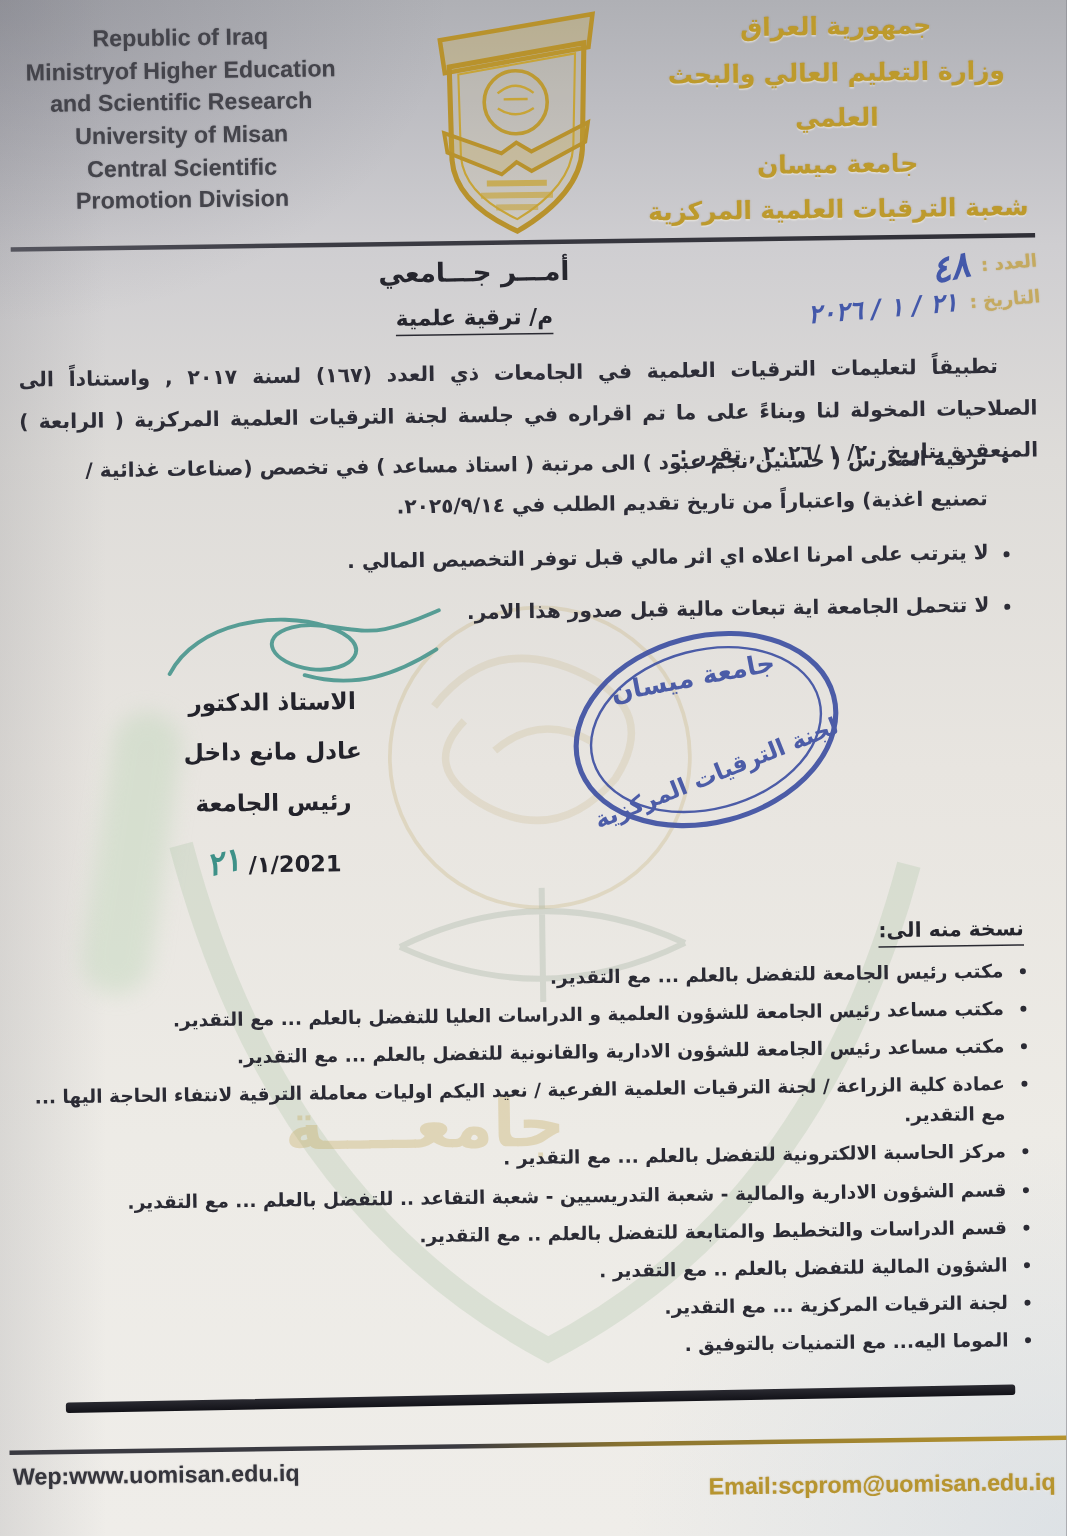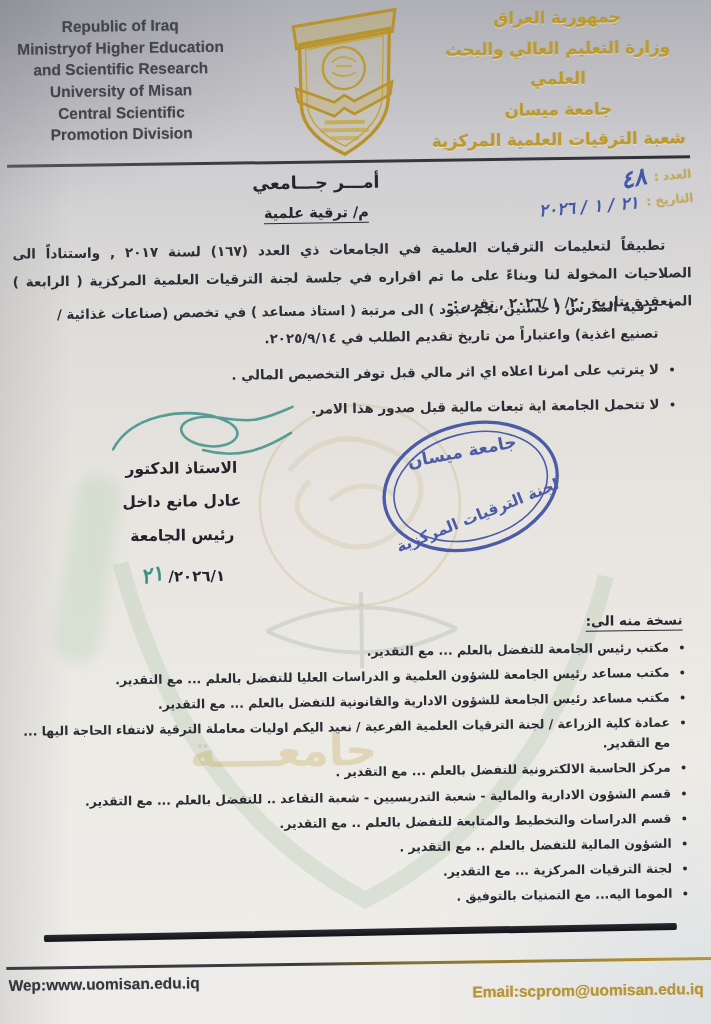--- a/index.html
+++ b/index.html
@@ -139,21 +139,21 @@
     </div>
 
     <svg class="sig-svg" width="190" height="58" viewBox="0 0 190 58">
       <path d="M6,44 C24,10 78,2 112,14 C146,26 128,46 100,42 C74,38 64,20 88,14 C108,9 128,20 150,16 C166,13 176,8 186,4 M96,46 C130,56 158,46 184,30" fill="none" stroke="#3e9188" stroke-width="2.6" opacity=".85" stroke-linecap="round"></path>
     </svg>
     <div class="sig-block">
       <div>الاستاذ الدكتور</div>
       <div>عادل مانع داخل</div>
       <div>رئيس الجامعة</div>
       <div class="sig-date">
-        <span>٢٠٢٦/١/</span>
+        <span>2021/١/</span>
         <span class="hand2">٢١</span>
       </div>
     </div>
 
     <svg class="stamp" width="186" height="140" viewBox="0 0 186 140">
       <ellipse cx="93" cy="70" rx="88" ry="62" fill="none" stroke="#3f51a3" stroke-width="3.4"></ellipse>
       <ellipse cx="93" cy="70" rx="78" ry="53" fill="none" stroke="#3f51a3" stroke-width="1.6"></ellipse>
       <text x="93" y="40" text-anchor="middle" font-size="17" font-weight="bold" fill="#3f51a3" transform="rotate(4 93 40)">جامعة ميسان</text>
       <text x="93" y="105" text-anchor="middle" font-size="15.5" font-weight="bold" fill="#3f51a3" transform="rotate(-7 93 105)">لجنة الترقيات المركزية</text>
     </svg>

